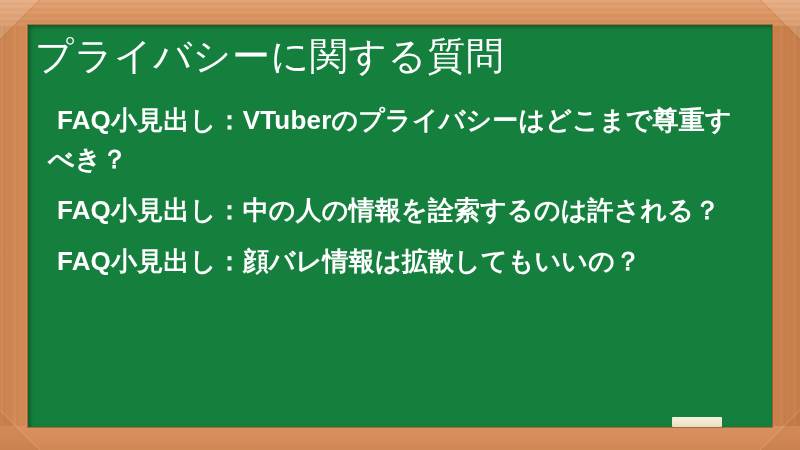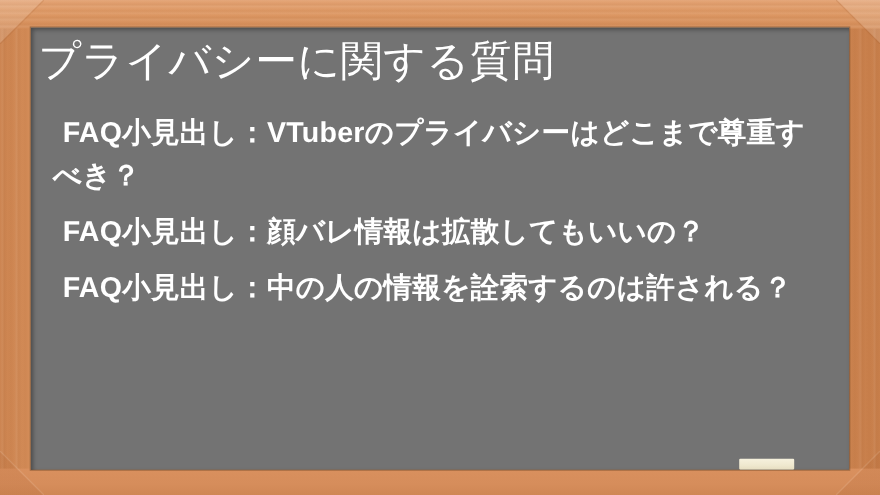--- a/index.html
+++ b/index.html
@@ -59,21 +59,21 @@
   .miter-br { right: 0; bottom: 0;
     background: linear-gradient(315deg, rgba(160,85,40,0.12) 0%, rgba(160,85,40,0.12) 48%, rgba(255,255,255,0.10) 50%, rgba(255,255,255,0.0) 52%); }
 
   
   .board {
     position: absolute;
     left: 28px;
     top: 25px;
     width: 744px;
     height: 402px;
-    background: #737373;
+    background: #15803d;
     box-shadow:
       inset 2px 2px 4px rgba(0,0,0,0.35),
       0 0 0 1px rgba(70,40,15,0.35);
     overflow: hidden;
   }
   .board-inner {
     position: absolute;
     inset: 0;
     padding: 0;
   }
@@ -134,22 +134,22 @@
   <div class="miter miter-bl"></div>
   <div class="miter miter-br"></div>
 
   <div class="board">
     <div class="board-inner">
 
       <div class="board-title">プライバシーに関する質問</div>
 
       <ul class="faq-list">
         <li class="faq-item">FAQ小見出し：VTuberのプライバシーはどこまで尊重すべき？</li>
+        <li class="faq-item">FAQ小見出し：中の人の情報を詮索するのは許される？</li>
         <li class="faq-item">FAQ小見出し：顔バレ情報は拡散してもいいの？</li>
-        <li class="faq-item">FAQ小見出し：中の人の情報を詮索するのは許される？</li>
       </ul>
 
       <div class="chalk"></div>
 
     </div>
   </div>
 
 </div>
 
 </body></html>

